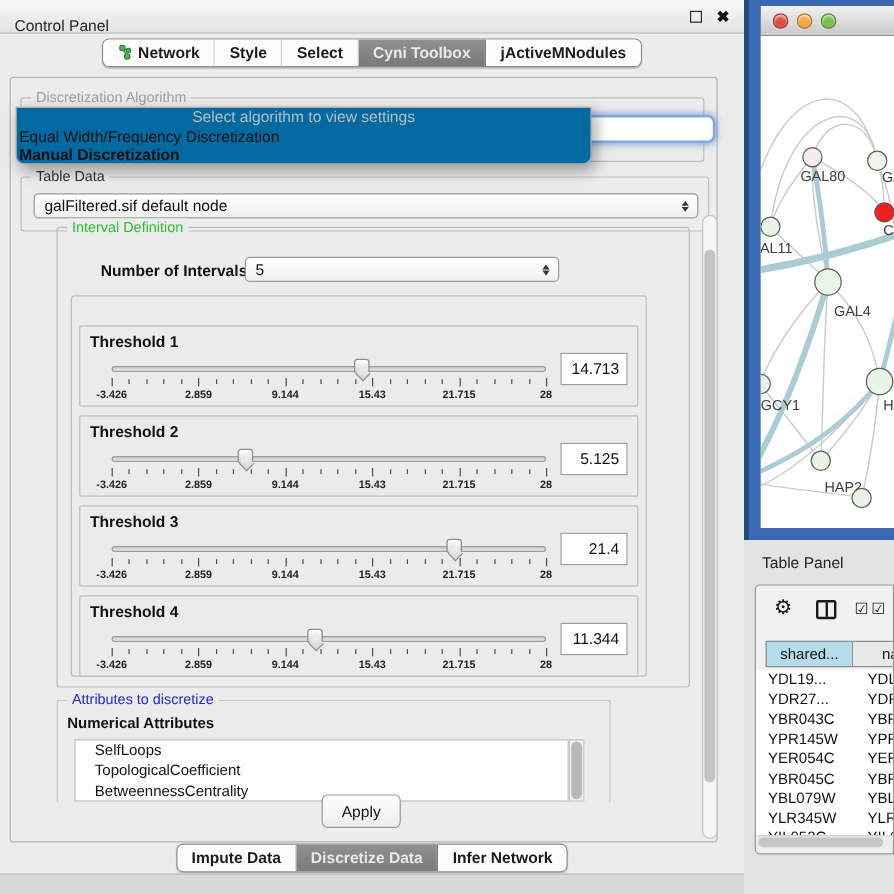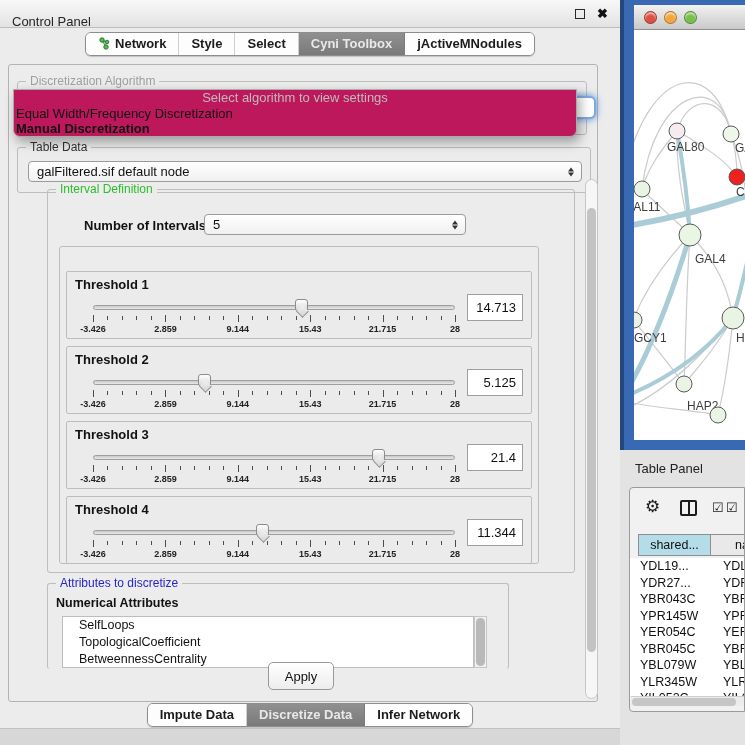--- a/index.html
+++ b/index.html
@@ -29,21 +29,21 @@
   .group-title { position:absolute; top:-8px; left:8px; background:#ececec; padding:0 4px;
     font-size:12px; color:#333; white-space:nowrap; }
   .group-title.gray  { color:#9f9f9f; }
   .group-title.green { color:#2cbf2c; }
   .group-title.blue  { color:#2626cc; }
 
   .algo-group { left:8px; top:16px; width:570px; height:54px; }
   .algo-combo { position:absolute; left:20px; top:14px; width:558px; height:23px; background:#fff;
     border:2px solid #7fa9dd; border-radius:6px; box-shadow:0 0 6px 1px rgba(90,145,220,.85); }
 
-  .popup { position:absolute; left:4px; top:24px; width:564px; height:48px; background:#be185d;
+  .popup { position:absolute; left:4px; top:24px; width:480px; height:48px; background:#0369a1;
     border:1px solid #ababab; border-radius:0 0 7px 7px; box-shadow:3px 5px 12px rgba(0,0,0,.35);
     z-index:6; font-size:13px; }
   .popup-hint { text-align:center; color:#bcbcbc; height:16px; line-height:16px; }
   .popup-opt { padding-left:2px; height:15px; line-height:15px; color:#111; }
   .popup-opt.selected { font-weight:bold; }
 
   .tabledata-group { left:8px; top:82px; width:574px; height:46px; }
   .combo { position:absolute; background:linear-gradient(#ffffff,#f0f0f0); border:1px solid #9b9b9b;
     border-radius:4px; font-size:13px; color:#111; display:flex; align-items:center; padding:0 8px; }
   .combo-arrows { position:absolute; right:7px; top:50%; transform:translateY(-50%);

